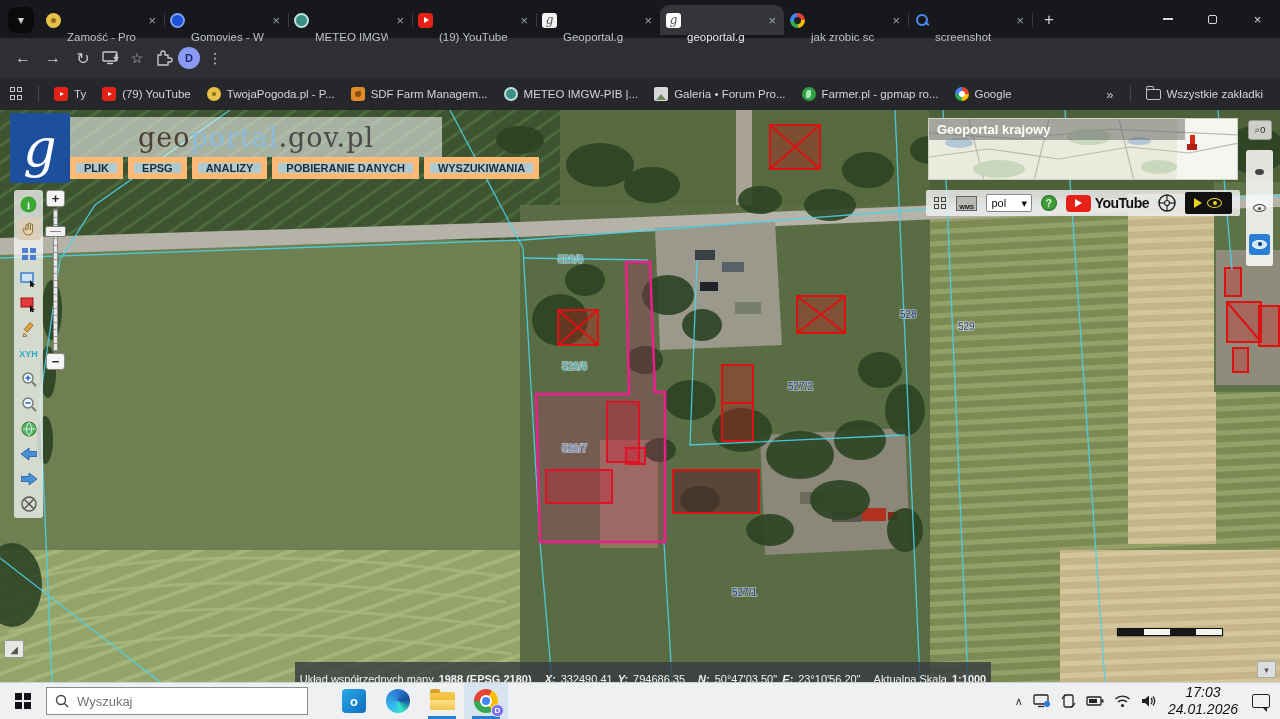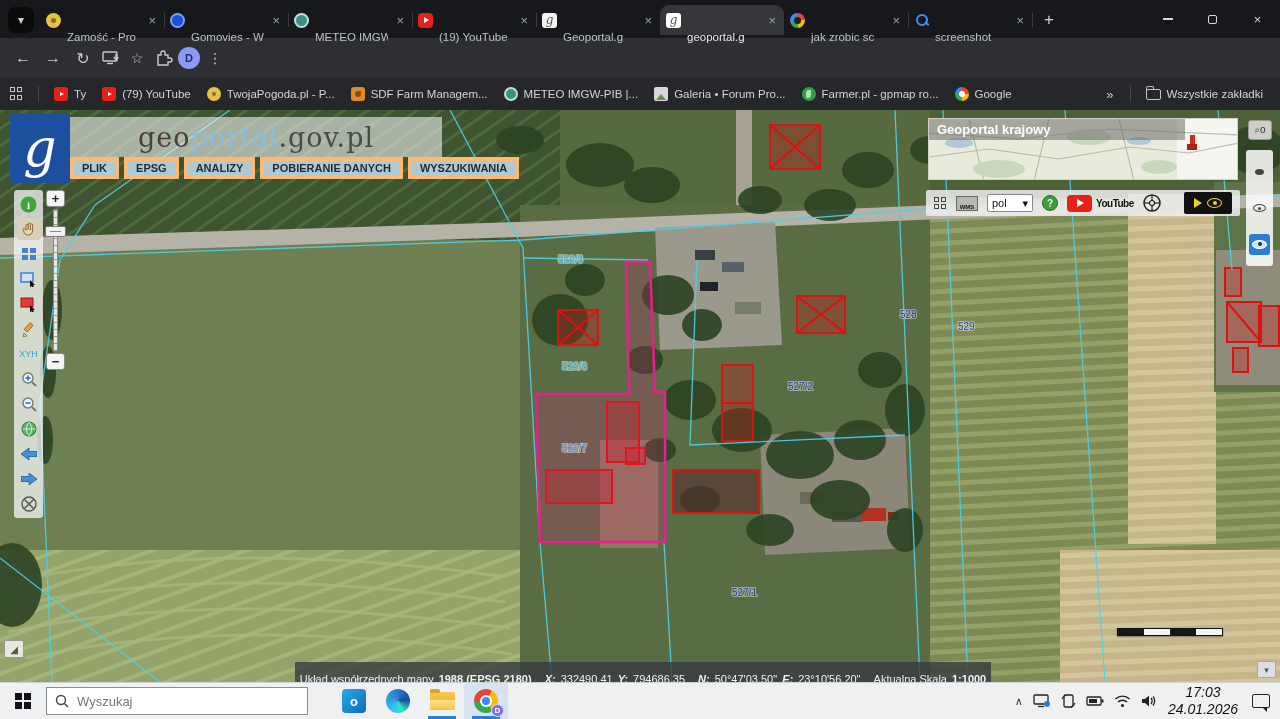--- a/index.html
+++ b/index.html
@@ -66,28 +66,28 @@
   #map { position:relative; height:572px; overflow:hidden; background:#5a6c44; }
   #map svg.base { position:absolute; left:0; top:0; }
   .ov { position:absolute; }
 
   .logo-g { left:10px; top:3px; width:60px; height:70px; background:#1c4f9e; border:1px solid #0d3succeeded2a70; border-radius:3px;
     color:#fff; font-family:"DejaVu Serif",serif; font-size:52px; font-style:italic; display:flex; align-items:center; justify-content:center; }
   .banner { left:70px; top:7px; width:372px; height:40px; background:rgba(255,255,255,0.55);
     display:flex; align-items:center; justify-content:center; font-family:"DejaVu Serif",serif; font-size:27px; letter-spacing:1px; }
   .banner .geo{color:#4c4036;} .banner .portal{color:#8cbcdc;} .banner .suffix{color:#4a4a4a;}
   .menubar { left:70px; top:47px; height:22px; display:flex; gap:5px; }
-  .menubtn { background:rgba(187,214,228,0.9); border:4px solid #fdba74; color:#1d2b33; font-size:11px; font-weight:bold;
+  .menubtn { background:rgba(187,214,228,0.9); border:6px solid #fdba74; color:#1d2b33; font-size:11px; font-weight:bold;
     padding:3px 8px; line-height:1; display:flex; align-items:center; }
 
   .ltoolbar { left:14px; top:80px; width:29px; background:rgba(248,248,248,0.75); border-radius:3px; padding:3px 0;
     display:flex; flex-direction:column; align-items:center; gap:3px; }
   .tool { width:24px; height:22px; display:flex; align-items:center; justify-content:center; border-radius:3px; }
   .tool.active { background:#d9cfba; }
-  .xyh { color:#2da8cc; font-weight:normal; font-size:9px; }
+  .xyh { color:#2da8cc; font-weight:bold; font-size:9px; }
 
   .zplus,.zminus { left:46px; width:19px; height:17px; background:#f4f4f4; border:1px solid #8a8a8a; border-radius:3px;
     font-size:13px; font-weight:bold; color:#222; display:flex; align-items:center; justify-content:center; }
   .zplus { top:80px; } .zminus { top:243px; }
   .ztrack { left:53px; top:99px; width:5px; height:142px;
     background:repeating-linear-gradient(to bottom, #9a9a9a 0 1px, #e8e8e8 1px 7px); border:1px solid #8a8a8a; }
   .zhandle { left:45px; top:116px; width:21px; height:11px; background:#f0f0f0; border:1px solid #777; border-radius:2px; }
   .zhandle::after { content:""; display:block; margin:4px 4px; height:1px; background:#888; }
 
   .overview { left:928px; top:8px; width:310px; height:62px; background:#e7ead9; overflow:hidden; border:1px solid #cfcfc5; }
@@ -103,21 +103,21 @@
   .grid-ic span { border:1.2px solid #444; }
   .wms-ic { width:22px; height:15px; background:#b9b9b4; border:1px solid #666; color:#111; font-size:6px; font-weight:bold;
     display:flex; align-items:flex-end; justify-content:center; }
   .lang-sel { width:46px; height:18px; background:#fff; border:1px solid #888; border-radius:2px; font-size:11px; color:#111;
     display:flex; align-items:center; justify-content:space-between; padding:0 4px; }
   .help-ic { width:16px; height:16px; border-radius:50%; background:#3f9e3a; border:1px solid #2a6e28; color:#e8f5e0;
     font-size:10px; font-weight:bold; display:flex; align-items:center; justify-content:center; }
   .yt-logo { display:flex; align-items:center; gap:4px; }
   .yt-play { width:25px; height:17px; background:#e62117; border-radius:4px; display:flex; align-items:center; justify-content:center; }
   .yt-play::after { content:""; width:0; height:0; border-left:7px solid #fff; border-top:4.5px solid transparent; border-bottom:4.5px solid transparent; margin-left:1px; }
-  .yt-text { font-size:10px; font-weight:bold; color:#111; letter-spacing:-0.5px; }
+  .yt-text { font-size:14px; font-weight:bold; color:#111; letter-spacing:-0.5px; }
   .blackbox { margin-left:auto; width:48px; height:22px; background:#111; border-radius:2px; display:flex; align-items:center; justify-content:center; gap:5px; }
   .yarrow { width:0; height:0; border-left:8px solid #e8d522; border-top:5px solid transparent; border-bottom:5px solid transparent; }
   .yeye { width:15px; height:10px; border:1.6px solid #e8d522; border-radius:50%; display:flex; align-items:center; justify-content:center; }
   .yeye::after { content:""; width:4px; height:4px; border-radius:50%; background:#e8d522; }
 
   .ovtoggle { left:1248px; top:10px; width:24px; height:20px; background:#cfcfca; border:1px solid #9a9a94; border-radius:3px;
     color:#333; font-size:10px; display:flex; align-items:center; justify-content:center; }
   .eyestrip { left:1246px; top:40px; width:27px; height:116px; background:rgba(255,255,255,0.85); border-radius:3px;
     display:flex; flex-direction:column; align-items:center; justify-content:space-around; padding:4px 0; }
   .eyebtn { width:21px; height:21px; display:flex; align-items:center; justify-content:center; border-radius:3px; }

